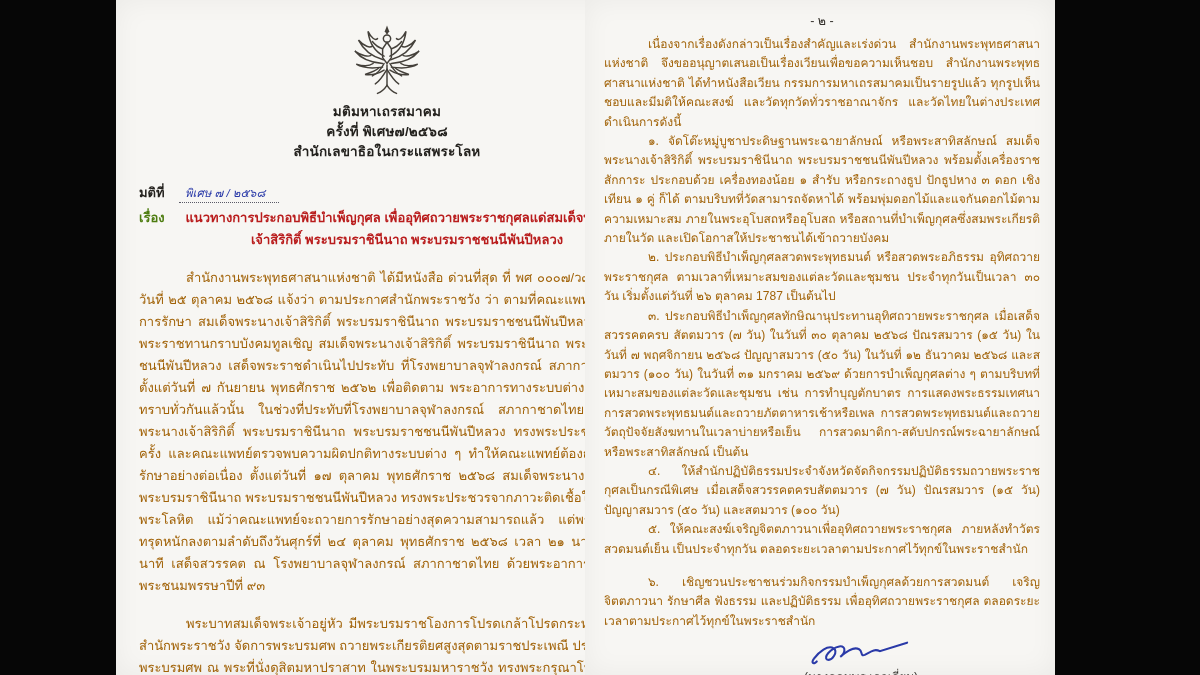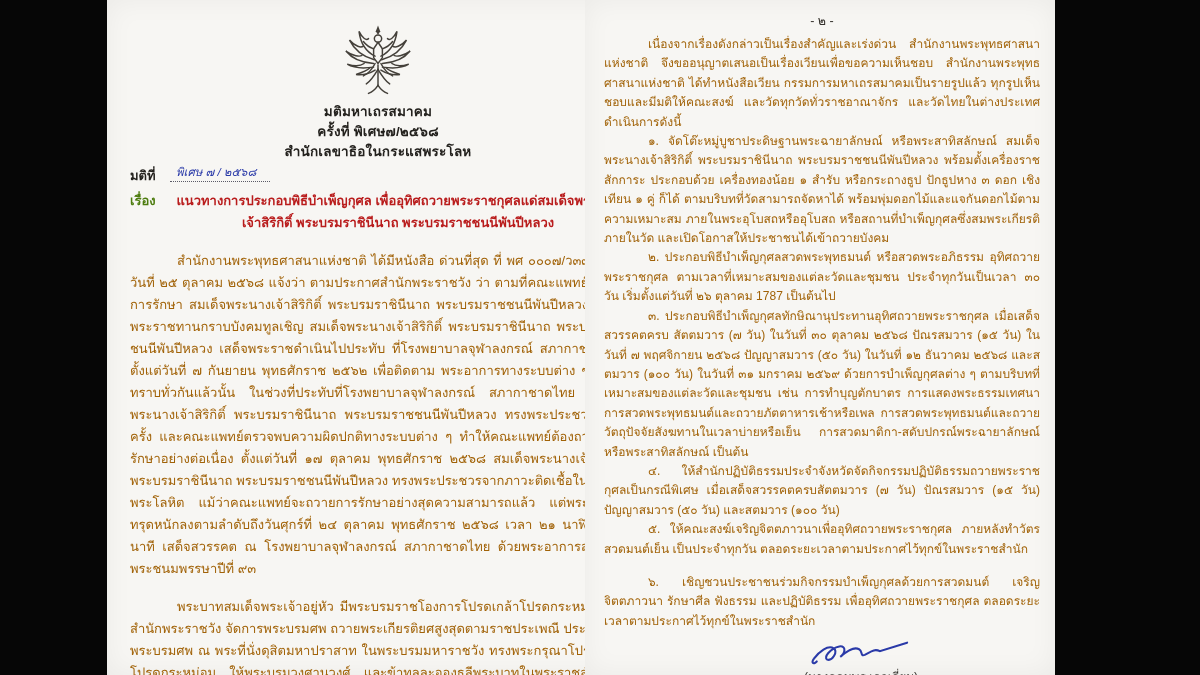--- a/index.html
+++ b/index.html
@@ -5,31 +5,31 @@
   html,body{margin:0;padding:0;}
   body{
     width:1200px;height:675px;position:relative;overflow:hidden;
     background:#060606;
     font-family:"Liberation Sans","DejaVu Sans",sans-serif;
   }
   .page{
     position:absolute;top:0;bottom:0;background:#f7f6f3;color:#35322d;
     overflow:hidden;box-shadow:inset 0 0 28px rgba(0,0,0,0.05);
   }
-  .page-1{left:107px;width:532px;}
+  .page-1{left:116px;width:532px;}
   .page-2{left:585px;width:470px;}
   .p1-inner{padding:0 13px 0 23px;}
   .p2-inner{padding:0 15px 0 19px;}
 
   .emblem-wrap{width:74px;height:76px;margin:24px auto 2px auto;}
   .header-line{
     text-align:center;font-weight:700;font-size:13.5px;line-height:20px;
     color:#23211d;letter-spacing:.2px;
   }
-  .res-row{display:flex;align-items:flex-start;margin-top:3px;font-size:13px;}
+  .res-row{display:flex;align-items:flex-end;margin-top:20px;font-size:13px;}
   .res-label{font-weight:700;color:#23211d;width:40px;flex:0 0 auto;}
   .res-value{
     color:#2a3aa8;font-size:11.5px;font-style:italic;
     border-bottom:1px dotted #5a5a66;padding:0 14px 1px 6px;line-height:15px;
   }
   .subject-row{display:flex;margin-top:4px;}
   .subject-label{font-weight:700;color:#4d7c0f;width:40px;flex:0 0 auto;font-size:13px;line-height:22px;}
   .subject-text{font-weight:700;color:#b91c1c;font-size:13px;line-height:22px;text-align:center;flex:1;}
 
   .body-par{

